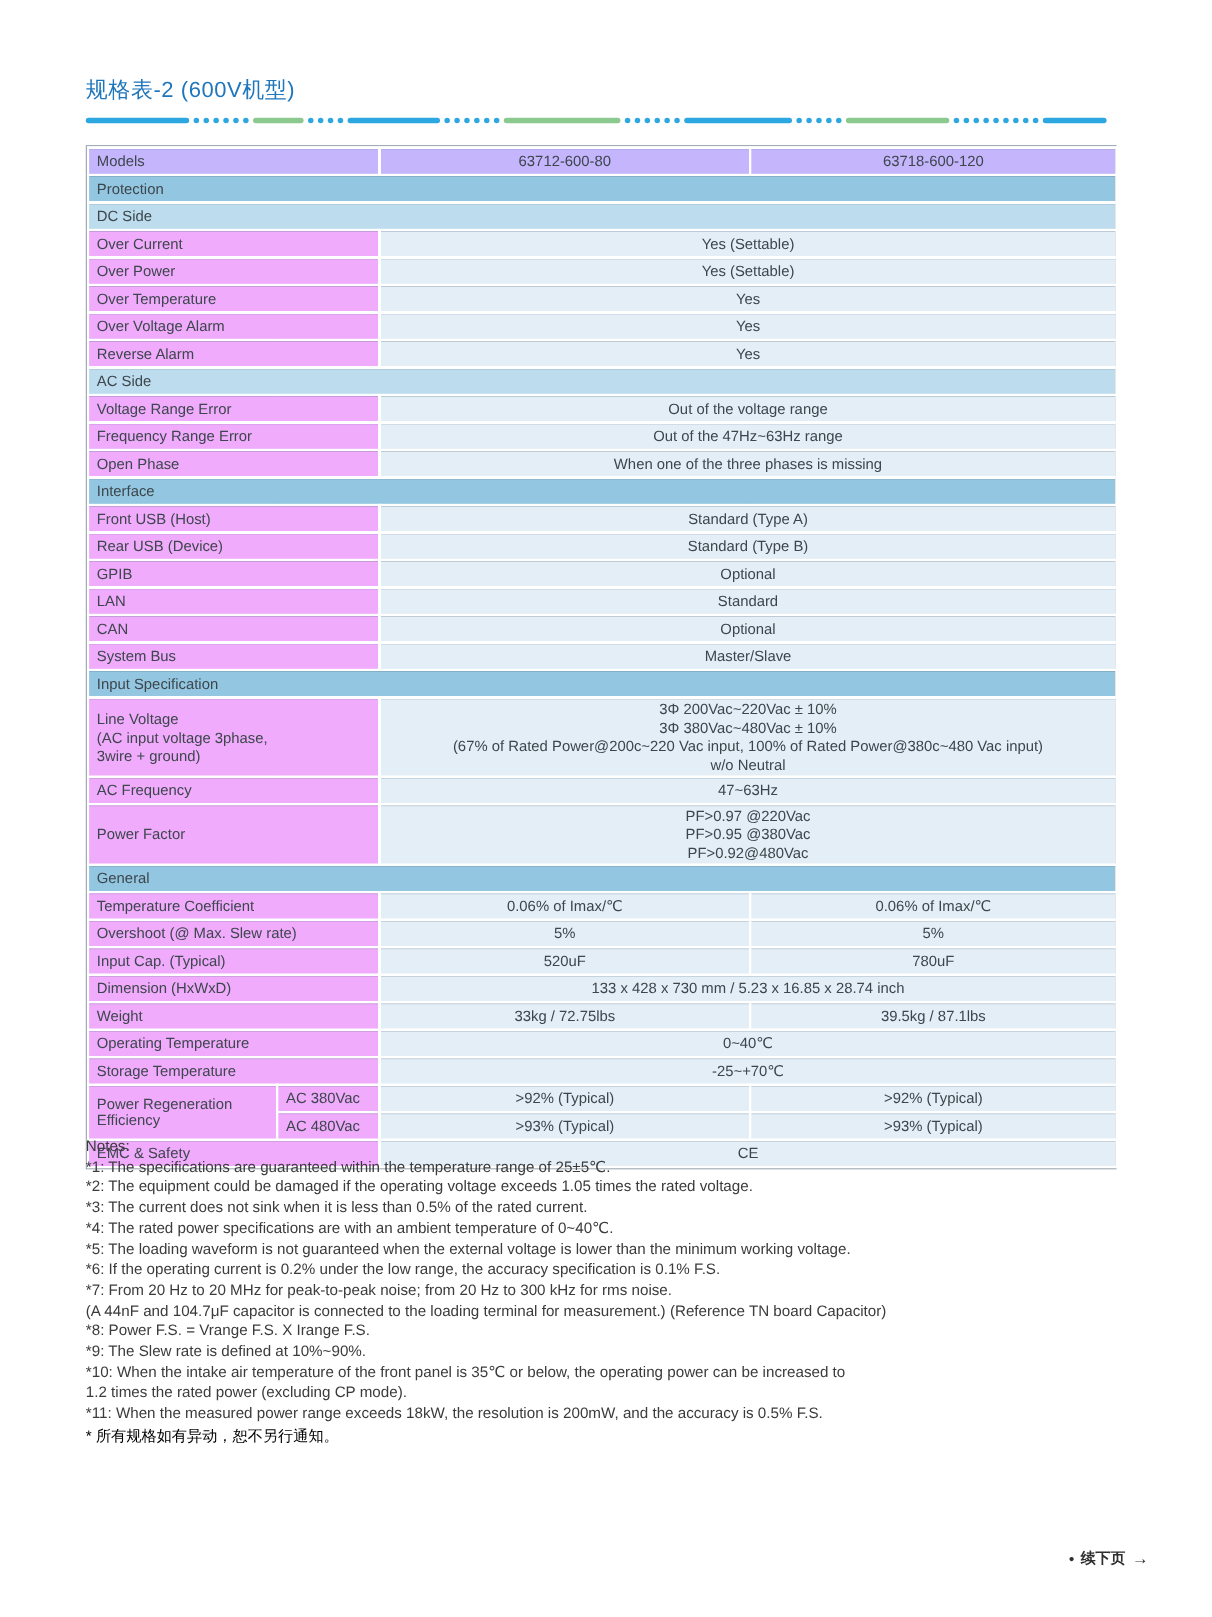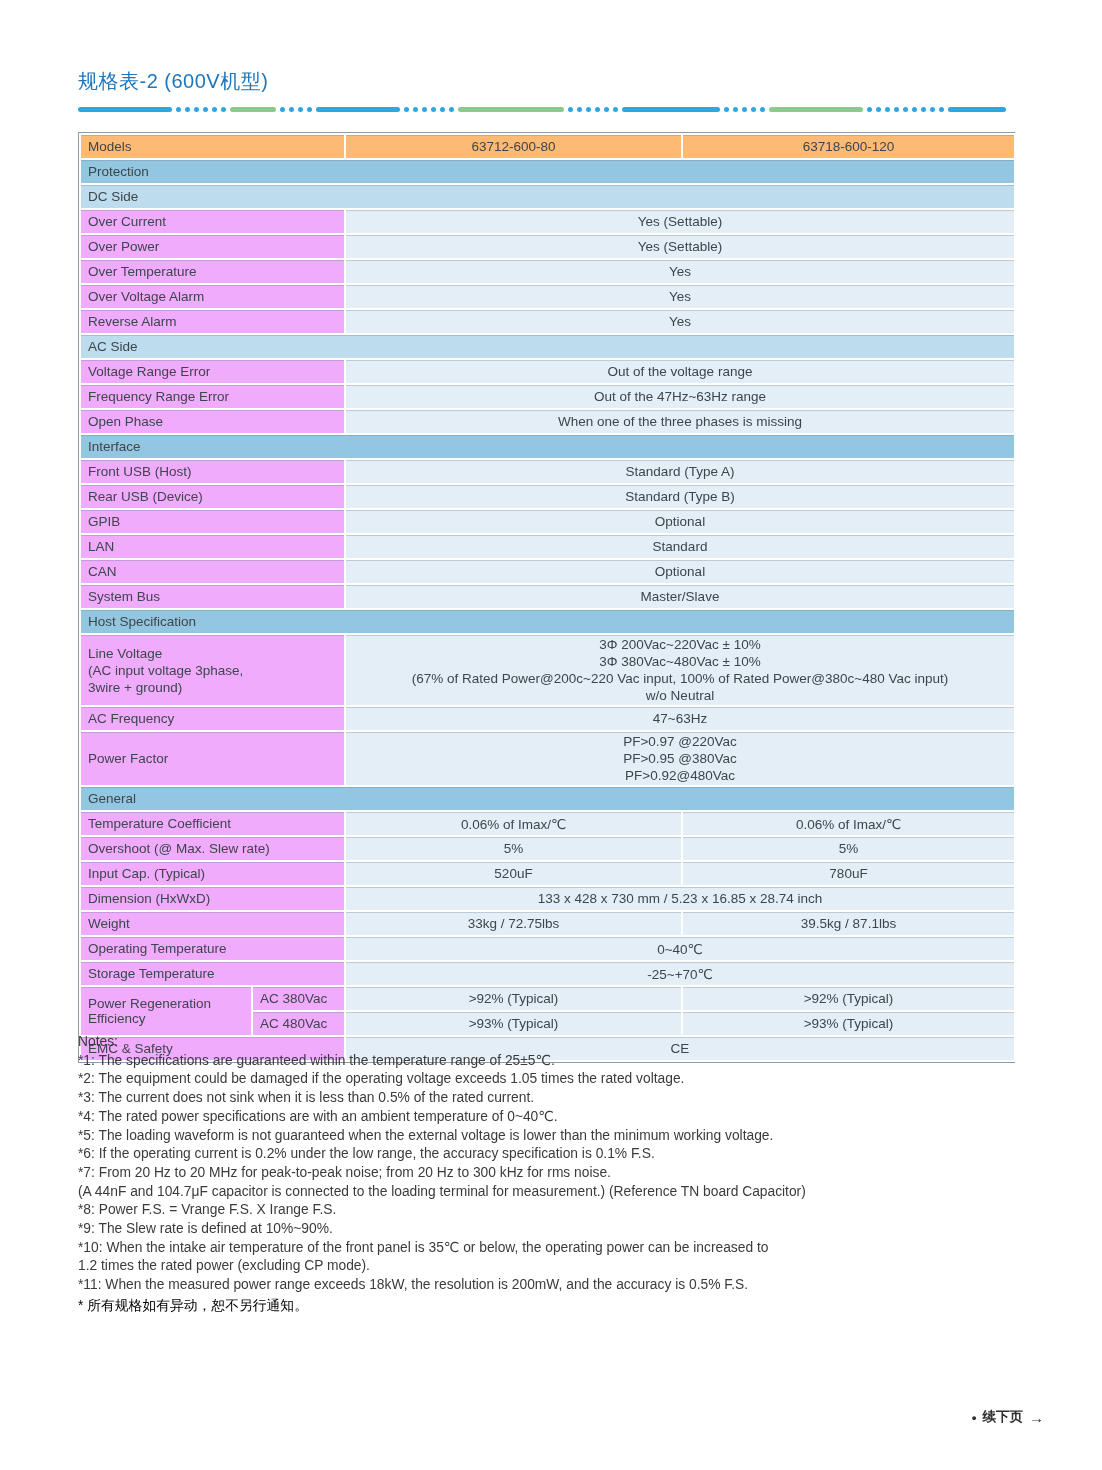--- a/index.html
+++ b/index.html
@@ -27,21 +27,21 @@
   table.spec td{
     border:2px solid #fff;
     padding:1px 7px;height:21px;vertical-align:middle;
     box-shadow:inset 0 1px 0 rgba(100,122,138,.30);
     overflow:hidden;
   }
   td.c-section{background:#93c6e0;text-align:left;}
   td.c-subsection{background:#bddcee;text-align:left;margin-top:16px;}
   td.c-label{background:#f0abfc;text-align:left;}
   td.c-value{background:#e3eef7;text-align:center;}
-  td.c-models{background:#fdba74;}
+  td.c-models{background:#c4b5fd;}
   .multiline div{line-height:17px;}
   .notes{
     position:absolute;left:78px;top:1033px;width:960px;
     font-size:13.8px;color:#3b3b3b;line-height:18.7px;
   }
   .cn-notice{
     position:absolute;left:78px;top:1297px;
     font-size:13.8px;color:#000000;
   }
   .footer-next{
@@ -178,21 +178,21 @@
         </tr>
         <tr>
           <td class="c-label" colspan="2">CAN</td>
           <td class="c-value" colspan="2">Optional</td>
         </tr>
         <tr>
           <td class="c-label" colspan="2">System Bus</td>
           <td class="c-value" colspan="2">Master/Slave</td>
         </tr>
         <tr>
-          <td class="c-section" colspan="4">Host Specification</td>
+          <td class="c-section" colspan="4">Input Specification</td>
         </tr>
         <tr>
           <td class="c-label multiline" colspan="2">
             <div>Line Voltage</div>
             <div>(AC input voltage 3phase,</div>
             <div>3wire + ground)</div>
           </td>
           <td class="c-value multiline" colspan="2">
             <div>3Φ 200Vac~220Vac ± 10%</div>
             <div>3Φ 380Vac~480Vac ± 10%</div>

